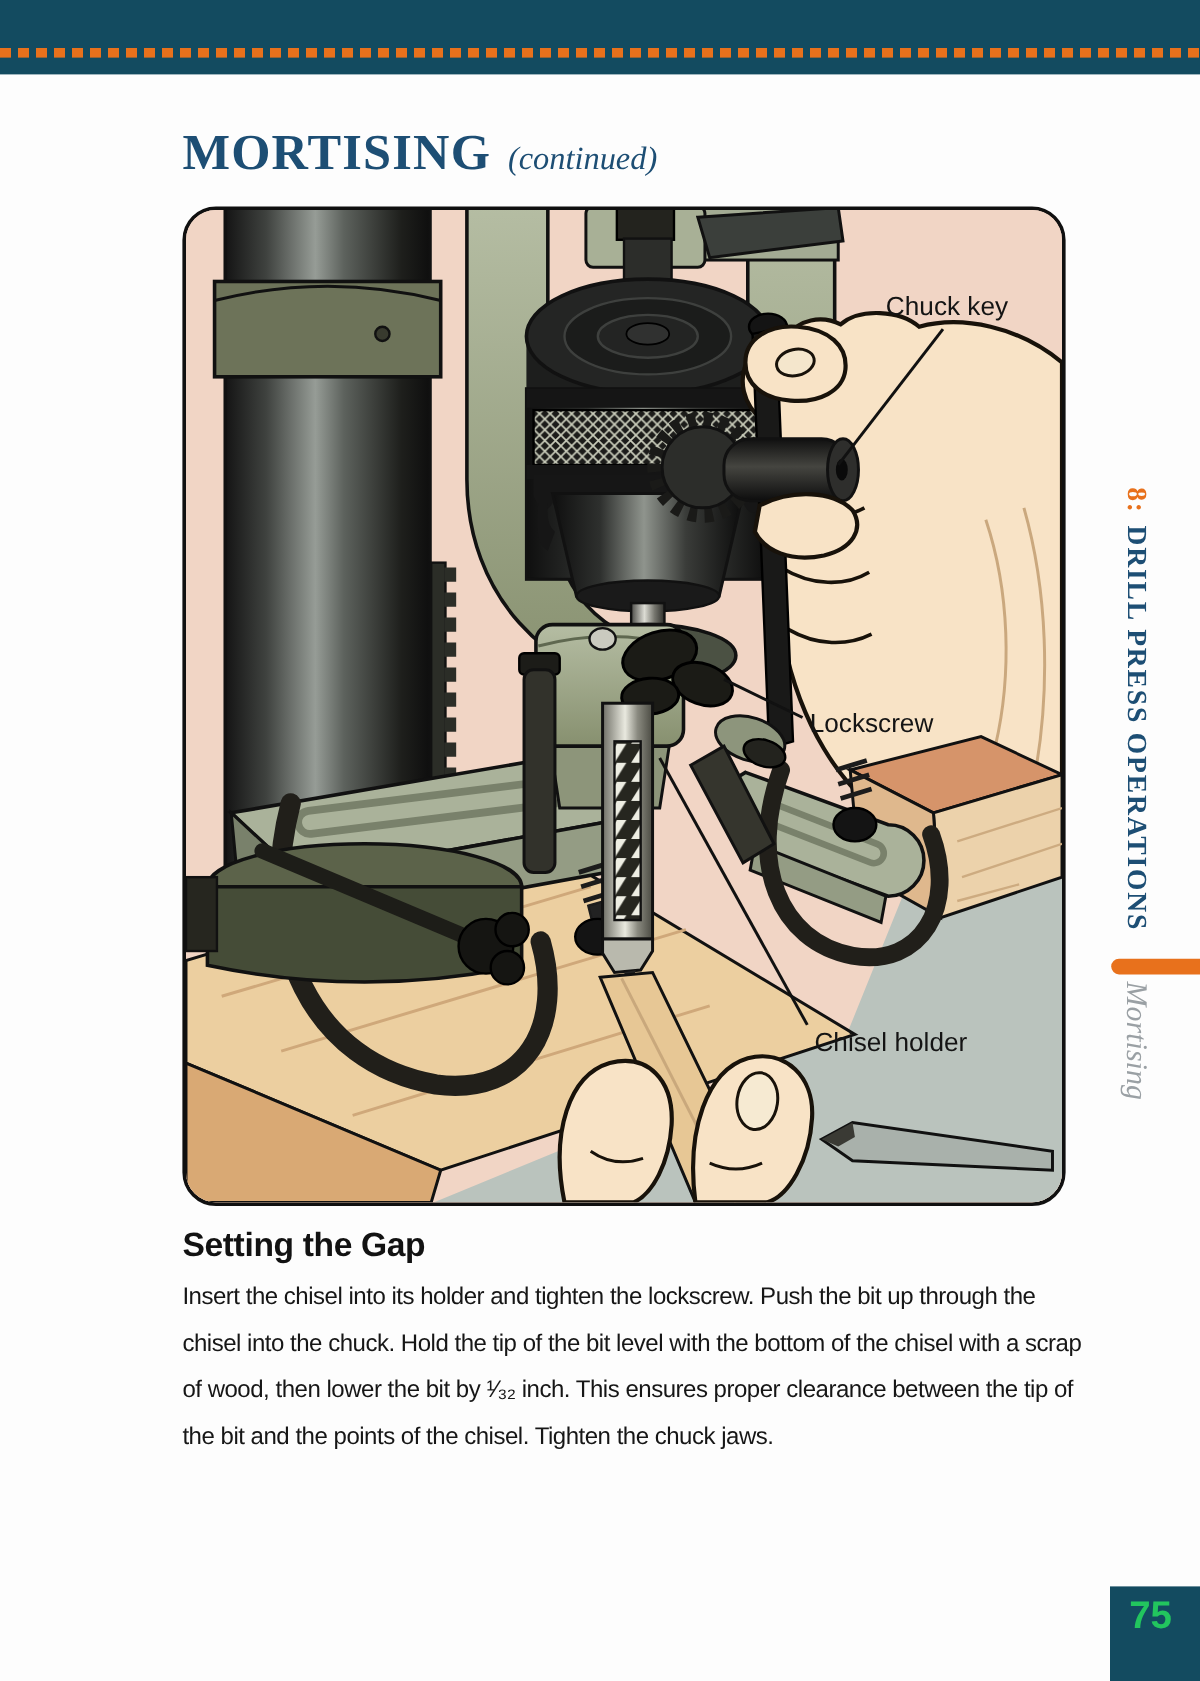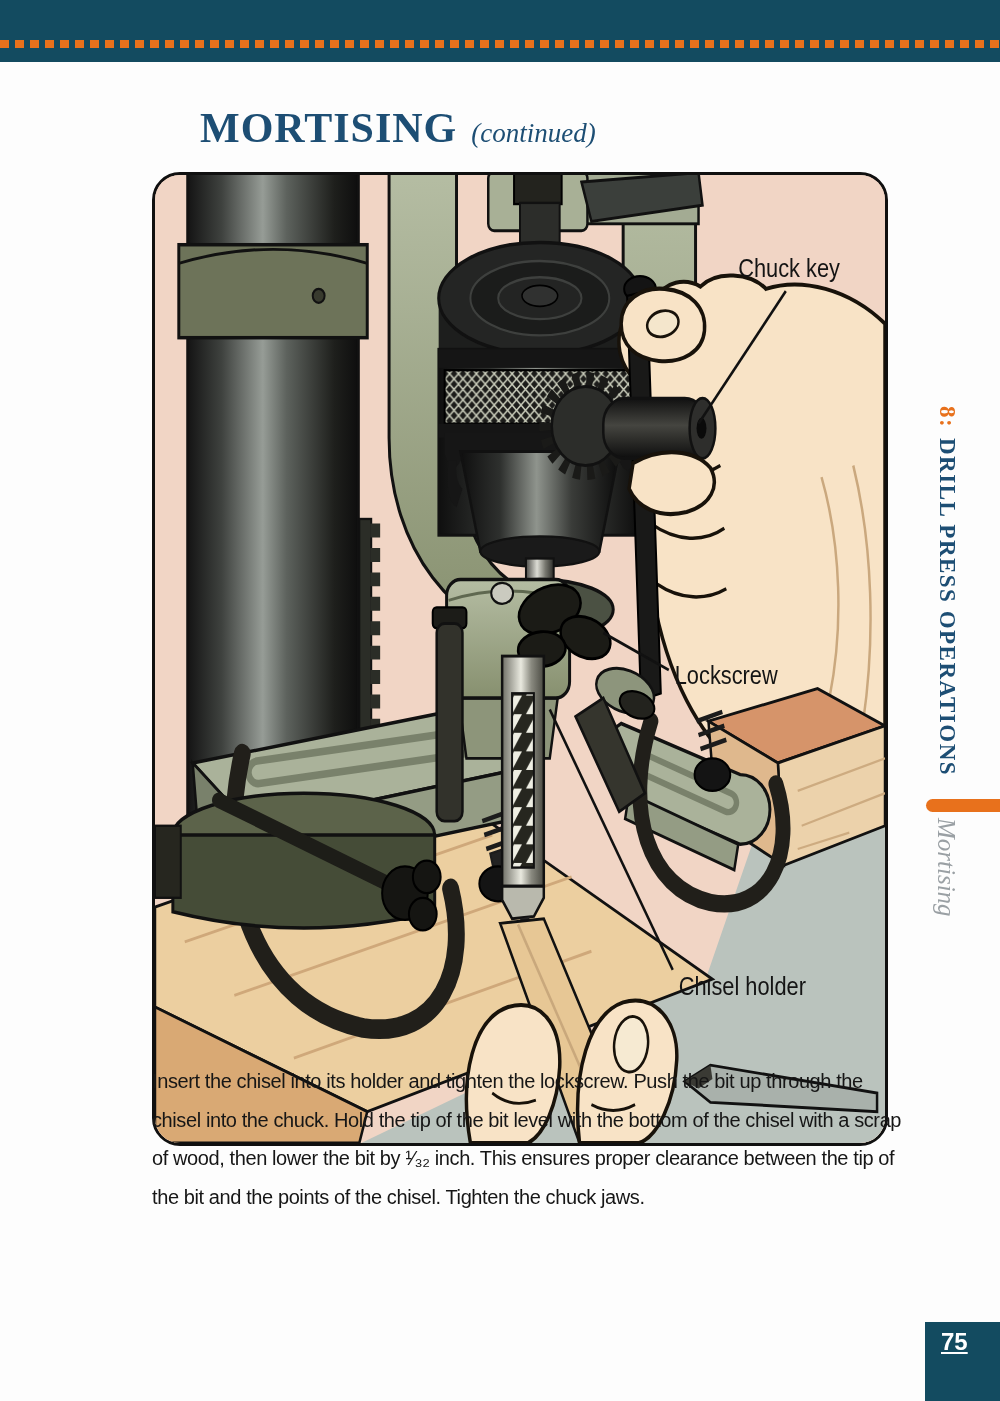--- a/index.html
+++ b/index.html
@@ -3,47 +3,47 @@
 <meta charset="utf-8">
 <style>
   html,body{margin:0;padding:0;background:#ffffff;}
   #page{position:relative;width:1000px;height:1401px;background:#fdfdfd;overflow:hidden;
         font-family:"Liberation Sans",sans-serif;}
   
   .header-bar{position:absolute;top:0;left:0;width:1000px;height:62px;background:#134b60;}
   .header-dashes{position:absolute;top:40px;left:0;width:100%;height:8px;
       background:repeating-linear-gradient(to right,#e8711c 0 9px,transparent 9px 15px);}
   
-  .title-row{position:absolute;top:104px;left:152px;white-space:nowrap;margin-left:48px;}
+  .title-row{position:absolute;top:104px;left:152px;white-space:nowrap;}
   .title-main{font-family:"Liberation Serif",serif;font-weight:bold;font-size:42px;
       color:#1d4e74;letter-spacing:1px;}
   .title-cont{font-family:"Liberation Serif",serif;font-style:italic;font-size:27px;
       color:#1d4e74;margin-left:14px;}
   
-  .figure-frame{position:absolute;top:172px;left:152px;width:736px;height:974px;
+  .figure-frame{position:absolute;top:172px;left:152px;width:736px;height:833px;
       border:3px solid #101010;border-radius:28px;overflow:hidden;background:#f1d5c5;box-sizing:border-box;}
   .figure-frame svg{display:block;width:100%;height:100%;}
   
   .side-chapter{position:absolute;top:406px;left:934px;height:400px;
       writing-mode:vertical-rl;font-family:"Liberation Serif",serif;font-weight:bold;
       font-size:23px;letter-spacing:1.5px;white-space:nowrap;}
   .side-chapter .num{color:#e8711c;}
   .side-chapter .chap{color:#1d4e74;margin-top:10px;}
   .side-accent{position:absolute;top:799px;left:926px;width:74px;height:13px;
       background:#e8711c;border-radius:7px 0 0 7px;}
   .side-section{position:absolute;top:818px;left:932px;writing-mode:vertical-rl;
       font-family:"Liberation Serif",serif;font-style:italic;font-size:25px;color:#9aa0a4;}
   
   .sec-heading{position:absolute;top:1022px;left:152px;font-size:28px;font-weight:bold;
       color:#121212;letter-spacing:-0.3px;}
   .sec-body{position:absolute;top:1062px;left:152px;width:756px;font-size:20px;
       line-height:38.5px;color:#161616;letter-spacing:-0.4px;}
   
   .page-num-box{position:absolute;top:1322px;left:925px;width:75px;height:79px;background:#134b60;}
-  .page-num{display:block;margin:6px 0 0 16px;color:#ffffff;font-weight:bold;font-size:24px;text-decoration:underline;}
+  .page-num{display:block;margin:6px 0 0 16px;color:#22c55e;font-weight:bold;font-size:32px;}
 </style>
 </head>
 <body>
 
 <div id="page">
 
   <div class="header-bar">
     <div class="header-dashes"></div>
   </div>
 
@@ -275,19 +275,20 @@
       </g>
     </svg>
   </div>
 
   <div class="side-chapter">
     <span class="num">8:</span><span class="chap">DRILL PRESS OPERATIONS</span>
   </div>
   <div class="side-accent"></div>
   <div class="side-section">Mortising</div>
 
+  <div class="sec-heading">Setting the Gap</div>
   <div class="sec-body">Insert the chisel into its holder and tighten the lockscrew. Push the bit up through the chisel into the chuck. Hold the tip of the bit level with the bottom of the chisel with a scrap of wood, then lower the bit by ¹⁄₃₂ inch. This ensures proper clearance between the tip of the bit and the points of the chisel. Tighten the chuck jaws.</div>
 
   <div class="page-num-box">
     <span class="page-num">75</span>
   </div>
 
 </div>
 
 </body></html>

